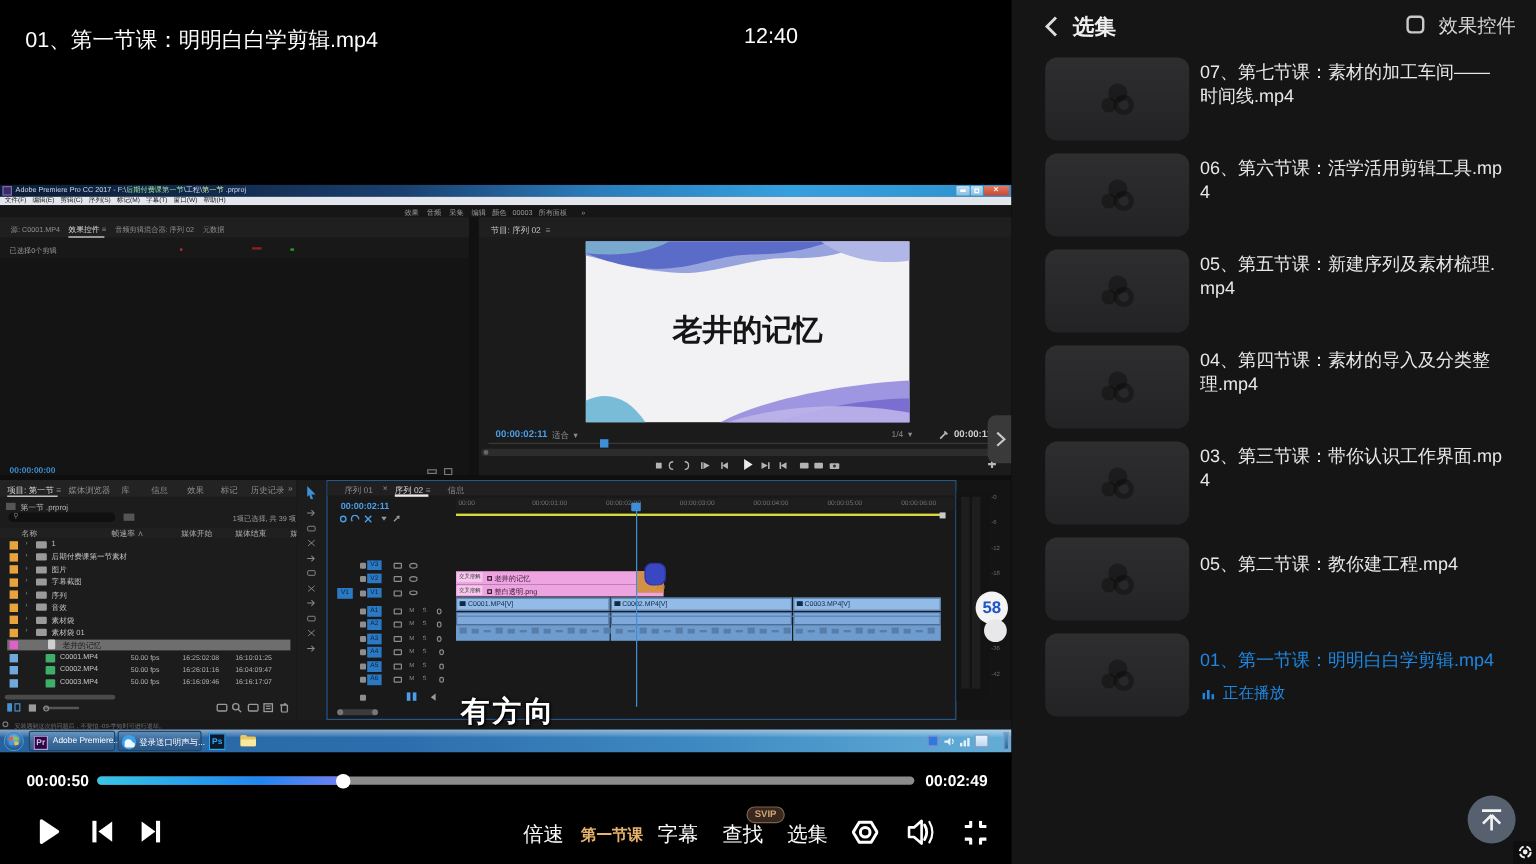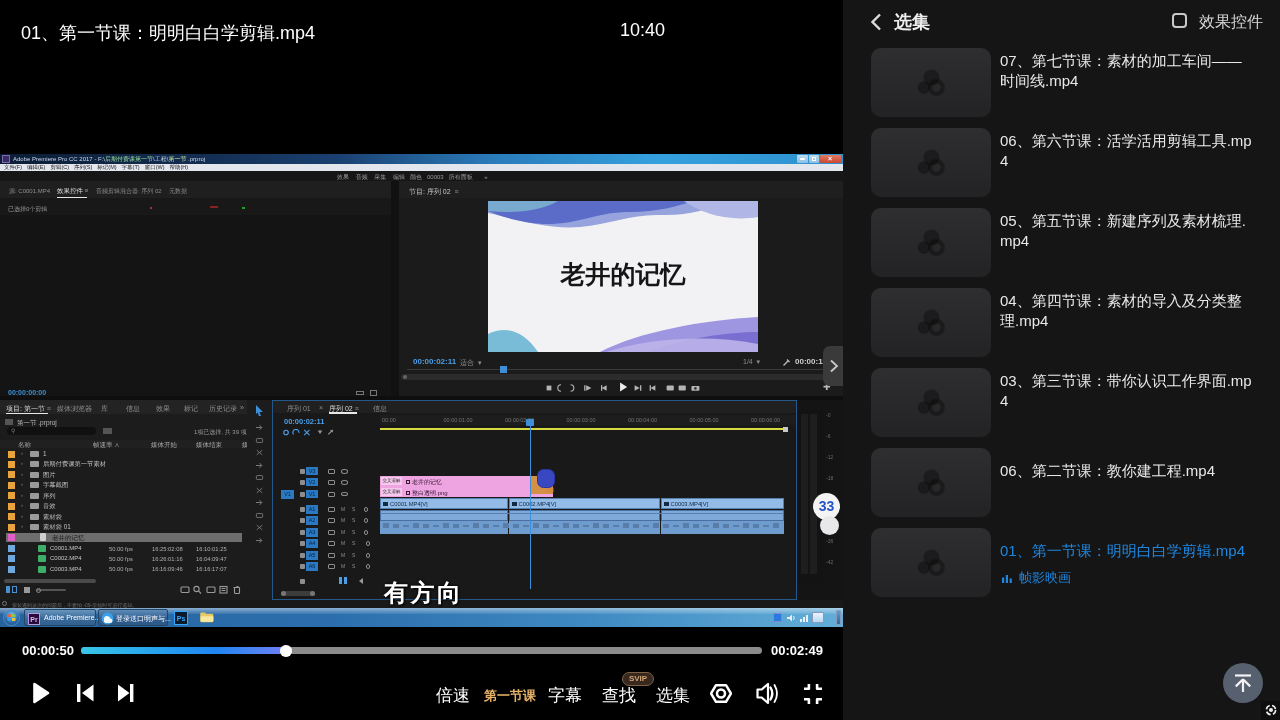--- a/index.html
+++ b/index.html
@@ -482,25 +482,25 @@
   <svg class="abs" style="left:799px;top:5px" width="10" height="10" viewBox="0 0 10 10">
             <rect x="1" y="6" width="2" height="3" fill="#e8f0f8"></rect>
             <rect x="4" y="4" width="2" height="5" fill="#e8f0f8"></rect>
             <rect x="7" y="2" width="2" height="7" fill="#e8f0f8"></rect>
           </svg>
   <div class="abs" style="left:812px;top:4px;width:12px;height:11px;background:linear-gradient(180deg,#e8f4ff,#bcd8f0);border-radius:1px;border:1px solid #89b;"></div>
   <div class="abs" style="left:836px;top:2px;width:5px;height:15px;background:linear-gradient(180deg,#5a9fd4,#2a6aa0);border:1px solid #89b;border-radius:1px;"></div>
         </div>
 
       <div class="abs" style="left:384px;top:423px;color:#fff;font-size:24px;font-weight:bold;text-shadow:0 0 3px #000,1px 1px 2px #000;letter-spacing:2.5px;">有方向</div>
-      <div class="abs" style="left:813px;top:339px;width:27px;height:27px;border-radius:50%;background:#f4f4f4;color:#2255c8;font-size:14px;font-weight:bold;text-align:center;line-height:26px;">33</div>
+      <div class="abs" style="left:813px;top:339px;width:27px;height:27px;border-radius:50%;background:#f4f4f4;color:#2255c8;font-size:14px;font-weight:bold;text-align:center;line-height:26px;">58</div>
       <div class="abs" style="left:820px;top:362px;width:19px;height:19px;border-radius:50%;background:#e8e8ea;"></div>
     </div>
     <div id="vtitle">01、第一节课：明明白白学剪辑.mp4</div>
-    <div id="clock">10:40</div>
+    <div id="clock">12:40</div>
     <div id="t-left">00:00:50</div>
     <div id="t-right">00:02:49</div>
     <div id="track">
         <div id="track-fill"></div>
       </div>
     <div id="knob"></div>
 
     <svg class="abs" style="left:30px;top:680px" width="110" height="26" viewBox="0 0 110 26">
       <path d="M4.5 4 L18 13 L4.5 22 Z" fill="#fff" stroke="#fff" stroke-width="2.6" stroke-linejoin="round"></path>
       <rect x="47" y="4" width="3.4" height="18" fill="#fff"></rect>
@@ -594,37 +594,37 @@
   <div class="abs" style="left:1000px;top:371px;color:#e8e8e8;font-size:15px;line-height:19.5px;white-space:nowrap;">03、第三节课：带你认识工作界面.mp<br>4</div>
         <div class="abs" style="left:871px;top:448px;width:120px;height:69px;border-radius:10px;background:linear-gradient(180deg,#2e2e30,#232325);">
     <svg style="position:absolute;left:46px;top:21px" width="28" height="27" viewBox="0 0 28 27">
       <g fill="rgba(0,0,0,0.32)">
         <circle cx="14.5" cy="8.5" r="8"></circle>
         <circle cx="7" cy="18.5" r="6.3"></circle>
         <circle cx="19.5" cy="18.5" r="6.3" fill="none" stroke="rgba(0,0,0,0.32)" stroke-width="4.2"></circle>
       </g>
     </svg>
   </div>
-  <div class="abs" style="left:1000px;top:460.5px;color:#e8e8e8;font-size:15px;line-height:19.5px;white-space:nowrap;">06、第二节课：教你建工程.mp4</div>
+  <div class="abs" style="left:1000px;top:460.5px;color:#e8e8e8;font-size:15px;line-height:19.5px;white-space:nowrap;">05、第二节课：教你建工程.mp4</div>
         <div class="abs" style="left:871px;top:528px;width:120px;height:69px;border-radius:10px;background:linear-gradient(180deg,#2e2e30,#232325);">
     <svg style="position:absolute;left:46px;top:21px" width="28" height="27" viewBox="0 0 28 27">
       <g fill="rgba(0,0,0,0.32)">
         <circle cx="14.5" cy="8.5" r="8"></circle>
         <circle cx="7" cy="18.5" r="6.3"></circle>
         <circle cx="19.5" cy="18.5" r="6.3" fill="none" stroke="rgba(0,0,0,0.32)" stroke-width="4.2"></circle>
       </g>
     </svg>
   </div>
   <div class="abs" style="left:1000px;top:540.5px;color:#1f87e0;font-size:15px;line-height:19.5px;white-space:nowrap;">01、第一节课：明明白白学剪辑.mp4</div>
         <svg class="abs" style="left:1002px;top:575px" width="10" height="8" viewBox="0 0 10 8">
       <rect x="0" y="2.5" width="2.2" height="5.5" fill="#1f87e0"></rect>
           <rect x="3.8" y="0" width="2.2" height="8" fill="#1f87e0"></rect>
           <rect x="7.6" y="3.5" width="2.2" height="4.5" fill="#1f87e0"></rect>
     </svg>
-    <div class="abs" style="left:1019px;top:569px;color:#1f87e0;font-size:13px;">帧影映画</div>
+    <div class="abs" style="left:1019px;top:569px;color:#1f87e0;font-size:13px;">正在播放</div>
       </div>
 
     <div class="abs" style="left:1223px;top:663px;width:40px;height:40px;border-radius:50%;background:#57606f;"></div>
     <svg class="abs" style="left:1231px;top:671px" width="24" height="24" viewBox="0 0 24 24">
       <path d="M4 4.5 h16" stroke="#f2f2f2" stroke-width="2.2" fill="none"></path>
       <path d="M12 21 V9 M12 8.2 L4.8 15.4 M12 8.2 l7.2 7.2" stroke="#f2f2f2" stroke-width="2.2" fill="none"></path>
     </svg>
     <div class="abs" style="left:1261px;top:701px;width:19px;height:19px;background:#0e0e0e;"></div>
     <svg class="abs" style="left:1264px;top:703px" width="14" height="14" viewBox="0 0 14 14">
       <circle cx="7" cy="7" r="4.6" fill="none" stroke="#eee" stroke-width="1.6" stroke-dasharray="5 2.4"></circle>

